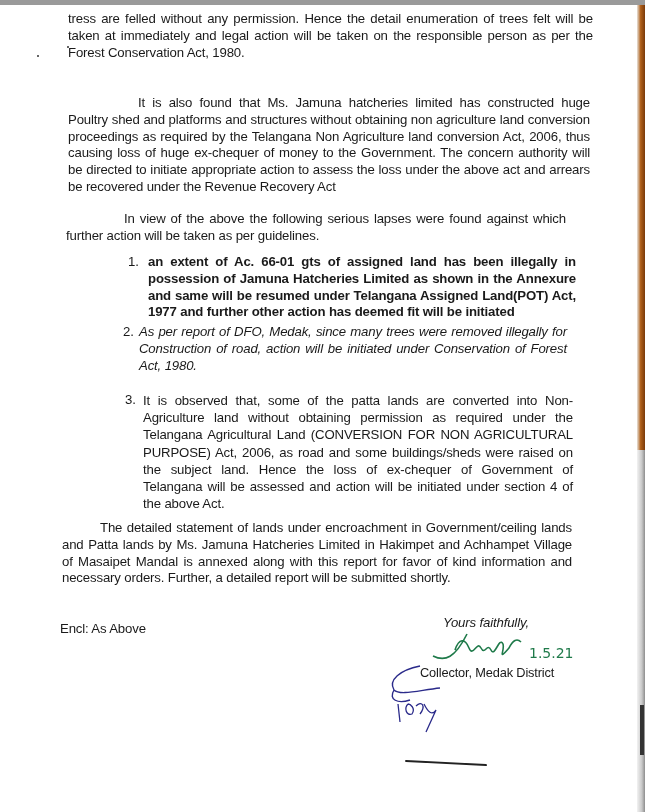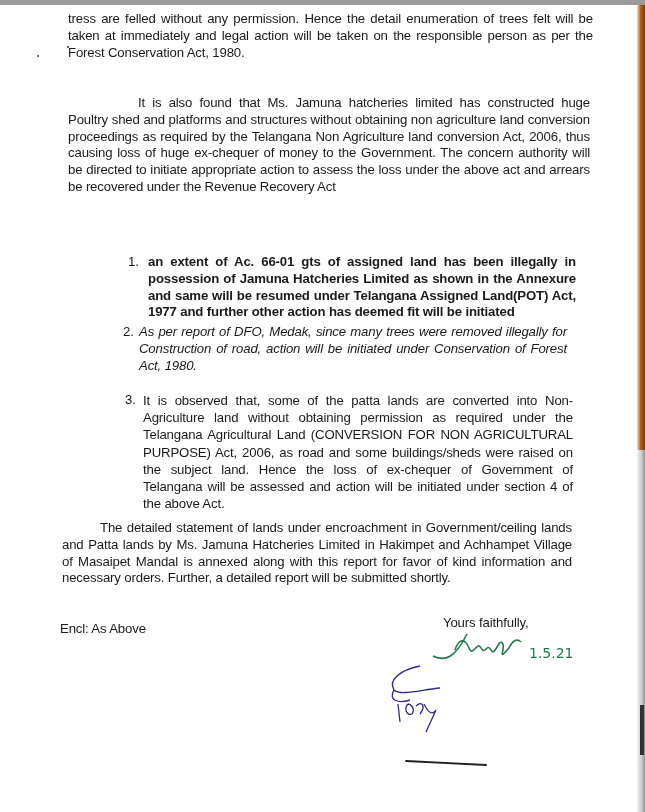--- a/index.html
+++ b/index.html
@@ -31,47 +31,49 @@
 <div class="edge-dark"></div>
 
 <div class="page">
   <div class="dot" style="left:37px;top:55px;"></div>
   <div class="dot" style="left:67px;top:46px;"></div>
 
   <div class="p just" style="left:68px; top:11px; width:525px;">tress are felled without any permission. Hence the detail enumeration of trees felt will be taken at immediately and legal action will be taken on the responsible person as per the Forest Conservation Act, 1980.</div>
 
   <div class="p just indent" style="left:68px; top:95px; width:522px;">It is also found that Ms. Jamuna hatcheries limited has constructed huge Poultry shed and platforms and structures without obtaining non agriculture land conversion proceedings as required by the Telangana Non Agriculture land conversion Act, 2006, thus causing loss of huge ex-chequer of money to the Government. The concern authority will be directed to initiate appropriate action to assess the loss under the above act and arrears be recovered under the Revenue Recovery Act</div>
 
+  <div class="p just indent" style="left:66px; top:211px; width:500px; text-indent:58px;">In view of the above the following serious lapses were found against which further action will be taken as per guidelines.</div>
 
   <div>
     <div>
       <span class="num" style="left:128px; top:254px;">1.</span>
       <div class="p just" style="left:148px; top:254px; width:428px;font-weight:bold;">an extent of Ac. 66-01 gts of assigned land has been illegally in possession of Jamuna Hatcheries Limited as shown in the Annexure and same will be resumed under Telangana Assigned Land(POT) Act, 1977 and further other action has deemed fit will be initiated</div>
     </div>
     <div>
       <span class="num" style="left:123px; top:324px;">2.</span>
       <div class="p just" style="left:139px; top:324px; width:428px;font-style:italic;">As per report of DFO, Medak, since many trees were removed illegally for Construction of road, action will be initiated under Conservation of Forest Act, 1980.</div>
     </div>
     <div>
       <span class="num" style="left:125px; top:392px;">3.</span>
       <div class="p just" style="left:143px; top:392px; width:430px; line-height:17.2px;">It is observed that, some of the patta lands are converted into Non-Agriculture land without obtaining permission as required under the Telangana Agricultural Land (CONVERSION FOR NON AGRICULTURAL PURPOSE) Act, 2006, as road and some buildings/sheds were raised on the subject land. Hence the loss of ex-chequer of Government of Telangana will be assessed and action will be initiated under section 4 of the above Act.</div>
     </div>
   </div>
 
   <div class="p just indent" style="left:62px; top:520px; width:510px; text-indent:38px;">The detailed statement of lands under encroachment in Government/ceiling lands and Patta lands by Ms. Jamuna Hatcheries Limited in Hakimpet and Achhampet Village of Masaipet Mandal is annexed along with this report for favor of kind information and necessary orders. Further, a detailed report will be submitted shortly.</div>
 
   <div class="p" style="left:60px; top:621px;">Encl: As Above</div>
 
-  <div class="p" style="left:443px; top:615px;">Yours faithfully,</div>
+  <div class="p" style="left:443px; top:615px;font-style:italic;">Yours faithfully,</div>
 
   <svg style="position:absolute; left:425px; top:628px;" width="160" height="40">
     <path d="M8 28 C 20 34, 30 30, 42 6 M30 22 C 34 10, 40 10, 44 20 C 48 30, 52 12, 56 20 C 60 28, 62 14, 66 22 C 70 30, 74 8, 78 16 C 80 22, 72 34, 84 20 C 88 12, 92 10, 96 14" stroke="#1f7a4a" stroke-width="1.6" fill="none"></path>
     <text x="104" y="30" fill="#1f7a4a" font-size="14" font-family="DejaVu Sans, sans-serif">1.5.21</text>
   </svg>
 
+  <div class="p" style="left:420px; top:665px; font-size:12.8px;">Collector, Medak District</div>
 
   <svg style="position:absolute; left:380px; top:660px;" width="100" height="80">
     <path d="M40 6 C 20 10, 8 20, 14 30 C 20 36, 40 30, 60 28 M14 30 C 8 40, 18 44, 30 40" stroke="#2a2a8a" stroke-width="1.4" fill="none"></path>
     <path d="M18 44 L 20 62 M28 44 C 24 48, 26 56, 32 54 C 36 48, 30 44, 28 44 M36 46 C 42 40, 46 46, 40 54 M44 44 C 48 52, 52 56, 56 50 L 46 72" stroke="#2a2a8a" stroke-width="1.3" fill="none"></path>
   </svg>
 
   <div style="position:absolute; left:405px; top:762px; width:82px; height:2px; background:#222; transform:rotate(3deg); border-radius:1px;"></div>
 </div>
 
 </body></html>

